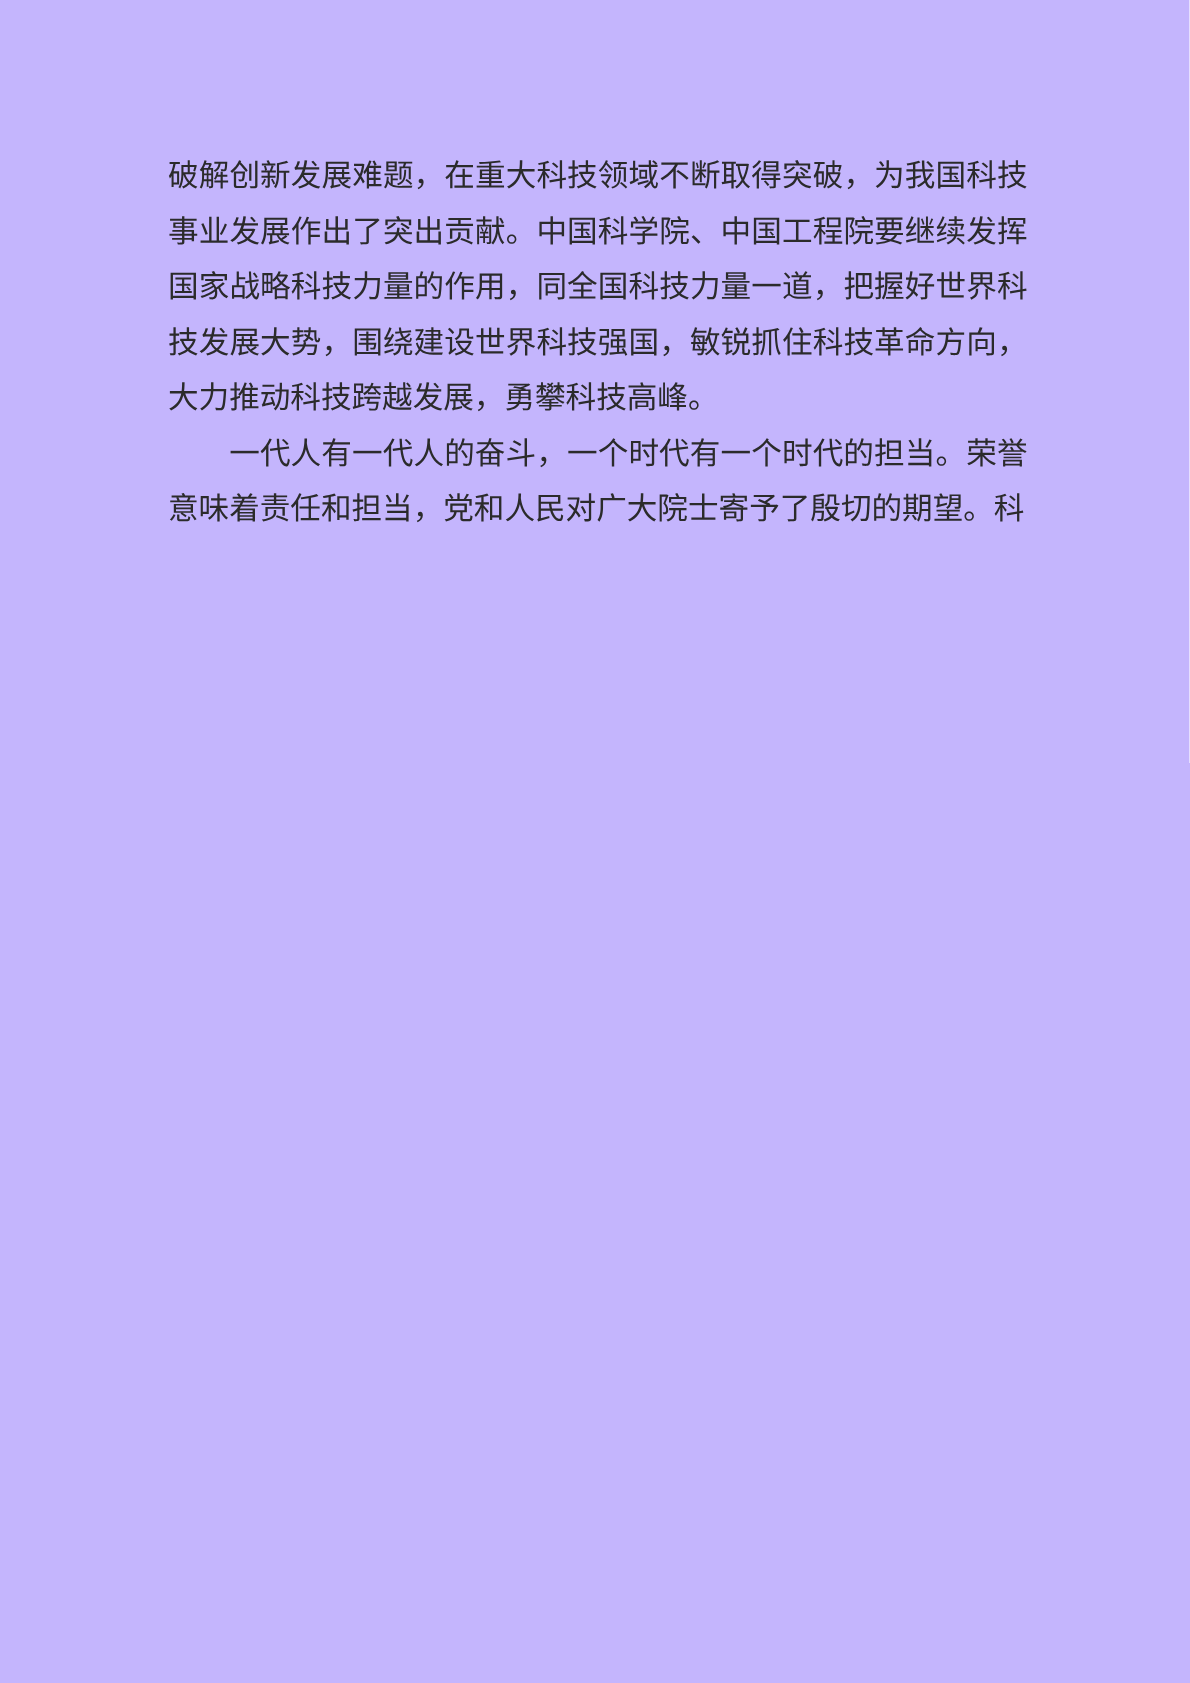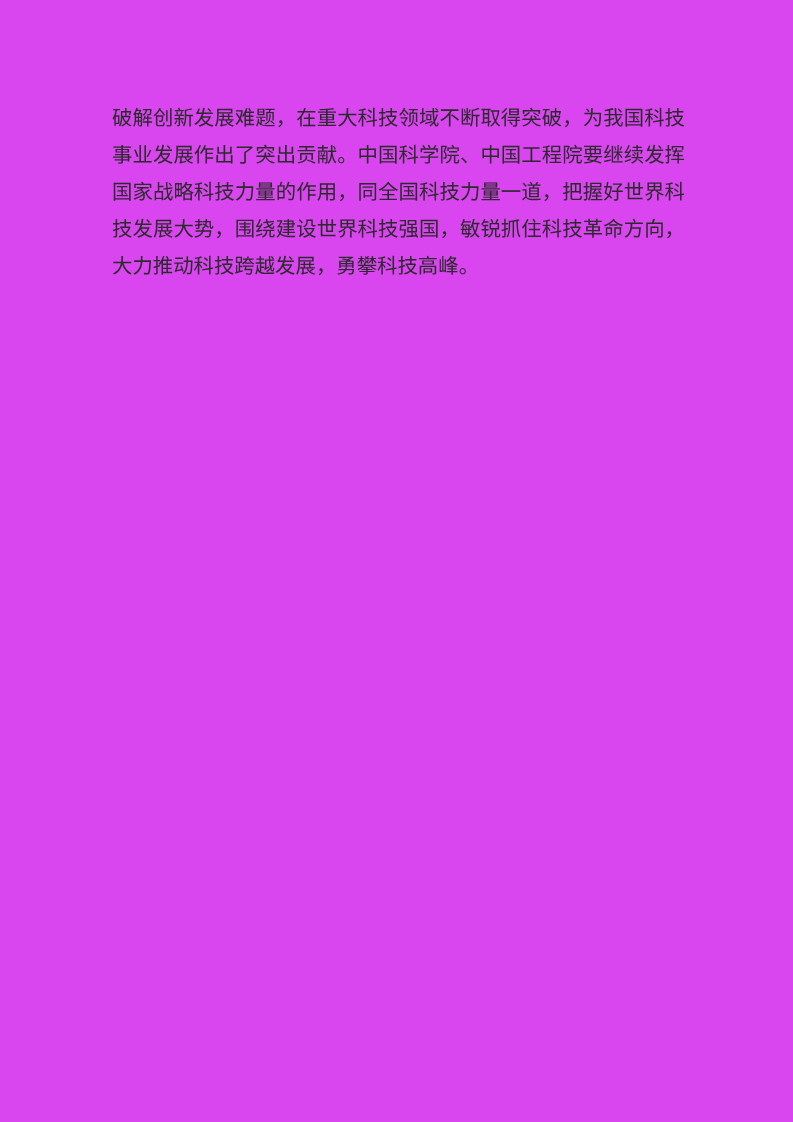--- a/index.html
+++ b/index.html
@@ -5,21 +5,21 @@
 <style>
   html, body {
     margin: 0;
     padding: 0;
     background: #ffffff;
   }
   .page {
     position: relative;
     width: 793px;
     height: 1122px;
-    background: #d946ef;
+    background: #c4b5fd;
     overflow: hidden;
     margin: 0 auto;
   }
   .doc-content {
     position: absolute;
     left: 112px;
     top: 100px;
     width: 573px;
     font-family: "Liberation Serif", "DejaVu Serif", serif;
     font-size: 20.4px;
@@ -38,14 +38,15 @@
   .doc-content p.continuation {
     text-indent: 0;
   }
 </style>
 </head>
 <body>
 
 <div class="page">
   <div class="doc-content">
     <p class="continuation">破解创新发展难题，在重大科技领域不断取得突破，为我国科技事业发展作出了突出贡献。中国科学院、中国工程院要继续发挥国家战略科技力量的作用，同全国科技力量一道，把握好世界科技发展大势，围绕建设世界科技强国，敏锐抓住科技革命方向，大力推动科技跨越发展，勇攀科技高峰。</p>
+    <p>一代人有一代人的奋斗，一个时代有一个时代的担当。荣誉意味着责任和担当，党和人民对广大院士寄予了殷切的期望。科</p>
   </div>
 </div>
 
 </body></html>

